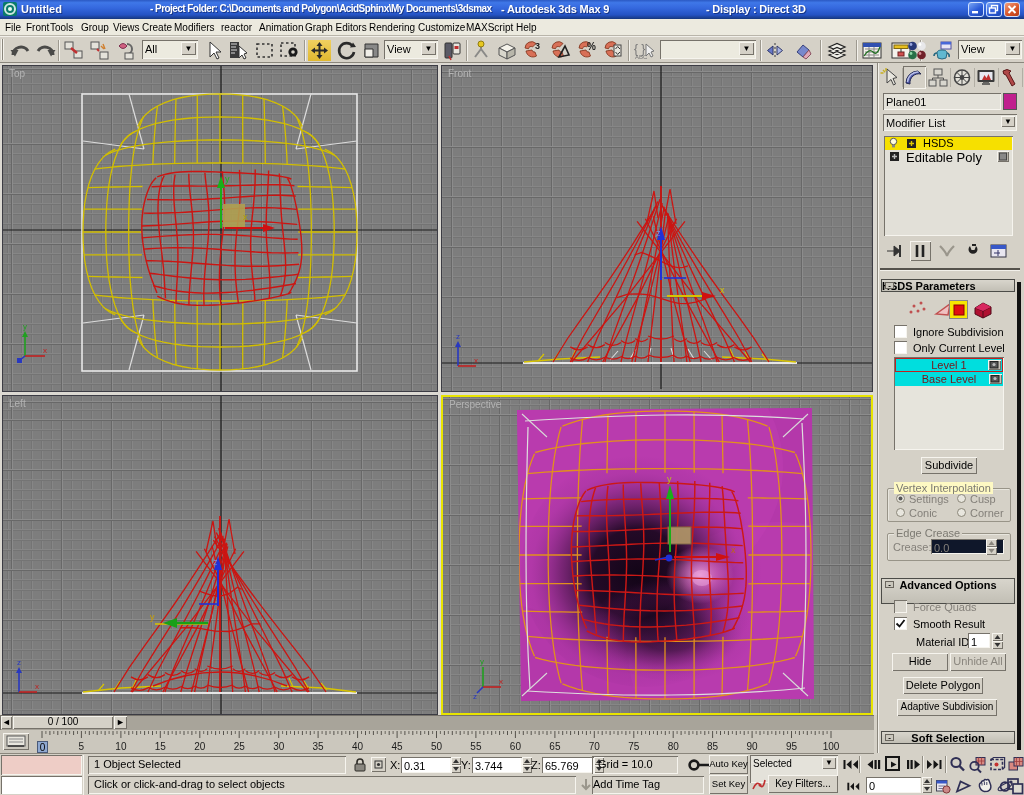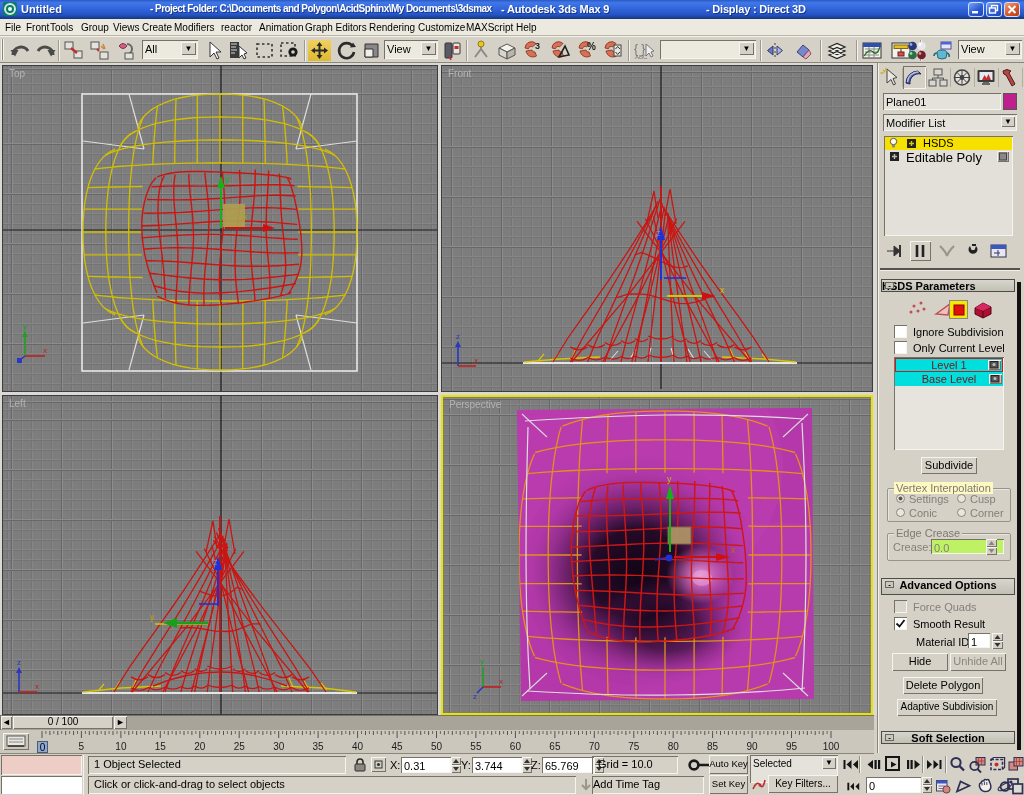--- a/index.html
+++ b/index.html
@@ -724,32 +724,32 @@
     <circle cx="4.5" cy="4.5" r="4" fill="#e8e6de" stroke="#8a8678"></circle>
   </svg>
 <div style="left:909px;top:507px;font-size:11px;color:#84807a">Conic</div>
 <svg width="10" height="10" style="left:957px;top:508px">
     <circle cx="4.5" cy="4.5" r="4" fill="#e8e6de" stroke="#8a8678"></circle>
   </svg>
 <div style="left:970px;top:507px;font-size:11px;color:#84807a">Corner</div>
 <div class="grp" style="left:887px;top:533px;width:124px;height:28px"></div>
 <div style="left:894px;top:527px;font-size:11px;color:#7c7a72;background:#d5d1c7;padding:0 2px">Edge Crease</div>
 <div style="left:893px;top:541px;font-size:11px;color:#84807a">Crease:</div>
-<div class="fld" style="left:931px;top:539px;width:73px;height:15px;background:#bef264;color:#84807a">0.0</div>
+<div class="fld" style="left:931px;top:539px;width:73px;height:15px;background:#0f172a;color:#84807a">0.0</div>
 <div class="btn" style="left:986px;top:539px;width:11px;height:8px">
     <svg width="11" height="8">
       <path d="M5.5 2 L8.5 6 L2.5 6 Z" fill="#8a867e"></path>
     </svg>
   </div>
 <div class="btn" style="left:986px;top:547px;width:11px;height:8px">
     <svg width="11" height="8">
       <path d="M5.5 6 L8.5 2 L2.5 2 Z" fill="#8a867e"></path>
     </svg>
   </div>
-<div style="left:881px;top:578px;width:134px;height:17px;background:linear-gradient(180deg,#d8d5cc,#c2bfb5);border:1px solid #4c4c48;font-size:11px;font-weight:bold;color:#000;text-align:center;line-height:12px">Advanced Options</div>
+<div style="left:881px;top:578px;width:134px;height:26px;background:linear-gradient(180deg,#d8d5cc,#c2bfb5);border:1px solid #4c4c48;font-size:11px;font-weight:bold;color:#000;text-align:center;line-height:12px">Advanced Options</div>
 <div style="left:885px;top:581px;width:9px;height:7px;background:#cac7bd;border:1px solid #6a665e;font-size:8px;line-height:5px;text-align:center;font-weight:bold">-</div>
 <div class="ck" style="left:894px;top:600px;background:#d8d5cc"></div>
 <div style="left:913px;top:601px;font-size:11px;color:#84807a">Force Quads</div>
 <div class="ck" style="left:894px;top:617px">
     <svg width="13" height="13">
       <path d="M2.5 6.5 L5.5 9.5 L10.5 3" fill="none" stroke="#111" stroke-width="1.8"></path>
     </svg>
   </div>
 <div style="left:913px;top:618px;font-size:11px">Smooth Result</div>
 <div style="left:916px;top:636px;font-size:11px">Material ID</div>

